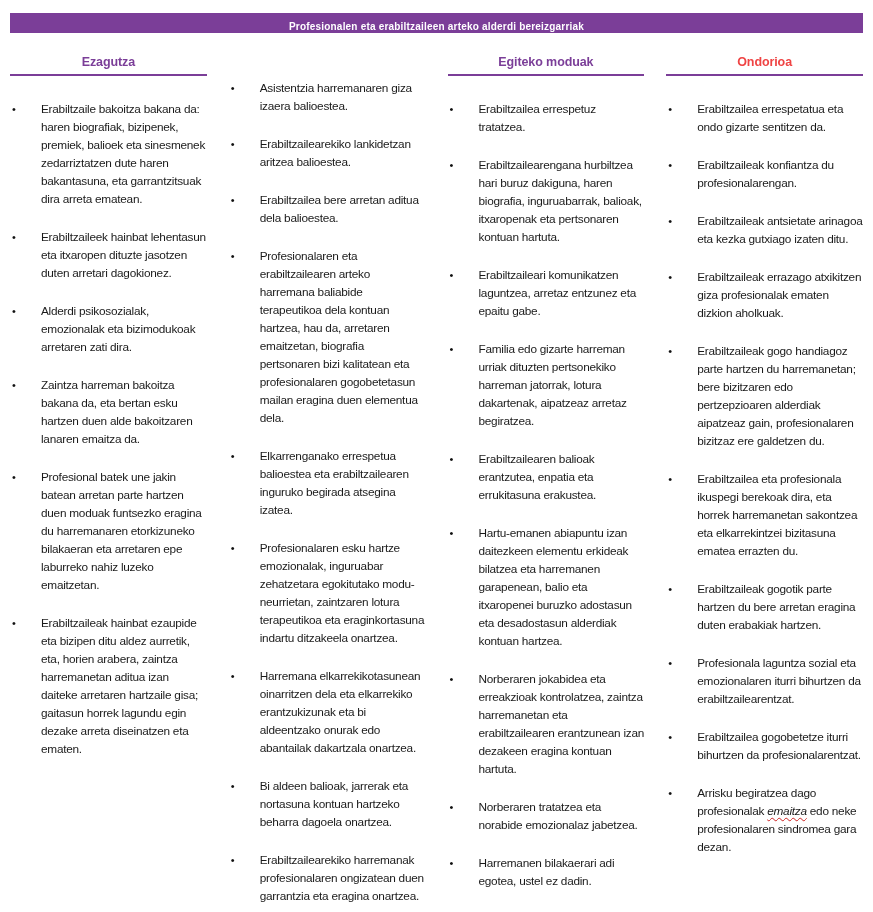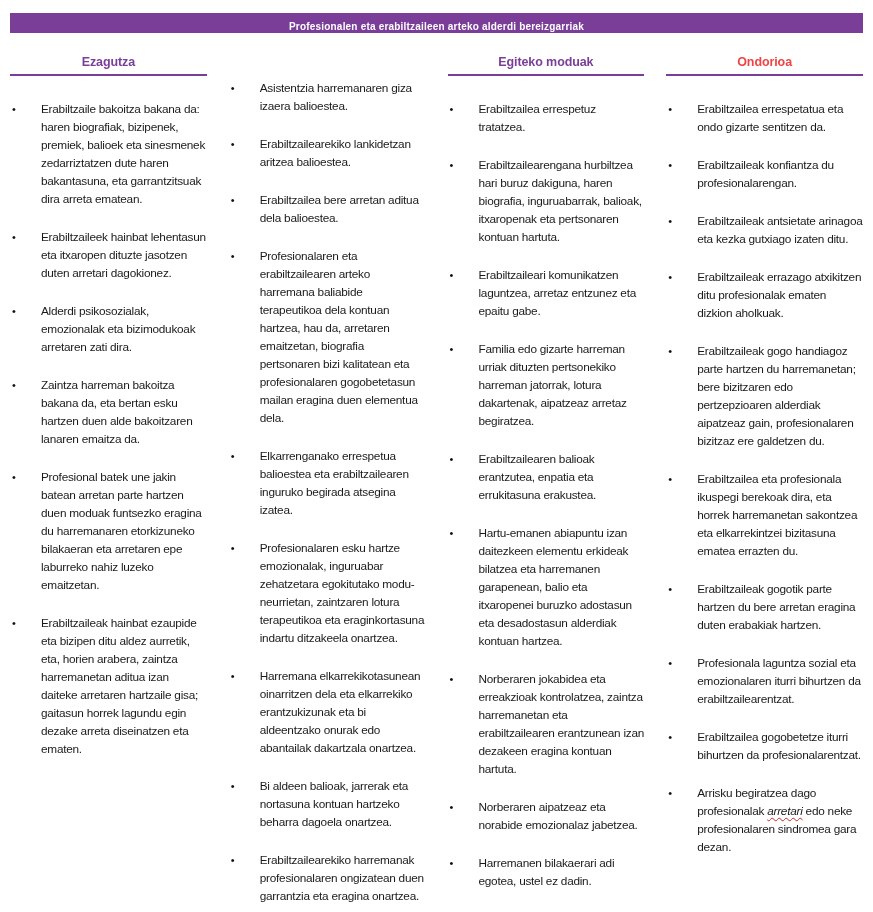--- a/index.html
+++ b/index.html
@@ -185,21 +185,21 @@
           <li class="bullet-item">
             <span class="bullet">•</span>
             <span class="item-text">Hartu-emanen abiapuntu izan daitezkeen elementu erkideak bilatzea eta harremanen garapenean, balio eta itxaropenei buruzko adostasun eta desadostasun alderdiak kontuan hartzea.</span>
           </li>
           <li class="bullet-item">
             <span class="bullet">•</span>
             <span class="item-text">Norberaren jokabidea eta erreakzioak kontrolatzea, zaintza harremanetan eta erabiltzailearen erantzunean izan dezakeen eragina kontuan hartuta.</span>
           </li>
           <li class="bullet-item">
             <span class="bullet">•</span>
-            <span class="item-text">Norberaren aipatzeaz eta norabide emozionalaz jabetzea.</span>
+            <span class="item-text">Norberaren tratatzea eta norabide emozionalaz jabetzea.</span>
           </li>
           <li class="bullet-item">
             <span class="bullet">•</span>
             <span class="item-text">Harremanen bilakaerari adi egotea, ustel ez dadin.</span>
           </li>
         </ul>
       </div>
       <div class="column">
         <div class="col-header" style="color: #ef4444; border-bottom-color: rgb(123, 62, 152);">Ondorioa</div>
         <ul class="bullet-list">
@@ -210,21 +210,21 @@
           <li class="bullet-item">
             <span class="bullet">•</span>
             <span class="item-text">Erabiltzaileak konfiantza du profesionalarengan.</span>
           </li>
           <li class="bullet-item">
             <span class="bullet">•</span>
             <span class="item-text">Erabiltzaileak antsietate arinagoa eta kezka gutxiago izaten ditu.</span>
           </li>
           <li class="bullet-item">
             <span class="bullet">•</span>
-            <span class="item-text">Erabiltzaileak errazago atxikitzen ditu profesionalak ematen dizkion aholkuak.</span>
+            <span class="item-text">Erabiltzaileak errazago atxikitzen giza profesionalak ematen dizkion aholkuak.</span>
           </li>
           <li class="bullet-item">
             <span class="bullet">•</span>
             <span class="item-text">Erabiltzaileak gogo handiagoz parte hartzen du harremanetan; bere bizitzaren edo pertzepzioaren alderdiak aipatzeaz gain, profesionalaren bizitzaz ere galdetzen du.</span>
           </li>
           <li class="bullet-item">
             <span class="bullet">•</span>
             <span class="item-text">Erabiltzailea eta profesionala ikuspegi berekoak dira, eta horrek harremanetan sakontzea eta elkarrekintzei bizitasuna ematea errazten du.</span>
           </li>
           <li class="bullet-item">
@@ -234,18 +234,18 @@
           <li class="bullet-item">
             <span class="bullet">•</span>
             <span class="item-text">Profesionala laguntza sozial eta emozionalaren iturri bihurtzen da erabiltzailearentzat.</span>
           </li>
           <li class="bullet-item">
             <span class="bullet">•</span>
             <span class="item-text">Erabiltzailea gogobetetze iturri bihurtzen da profesionalarentzat.</span>
           </li>
           <li class="bullet-item">
             <span class="bullet">•</span>
-            <span class="item-text"><span>Arrisku begiratzea dago profesionalak </span><span class="spellcheck-italic" style="text-decoration-color: rgb(204, 34, 34);">arretari</span><span> edo neke profesionalaren  sindromea gara dezan.</span></span>
+            <span class="item-text"><span>Arrisku begiratzea dago profesionalak </span><span class="spellcheck-italic" style="text-decoration-color: rgb(204, 34, 34);">emaitza</span><span> edo neke profesionalaren  sindromea gara dezan.</span></span>
           </li>
         </ul>
       </div>
     </div>
 </div>
 
 </body></html>

